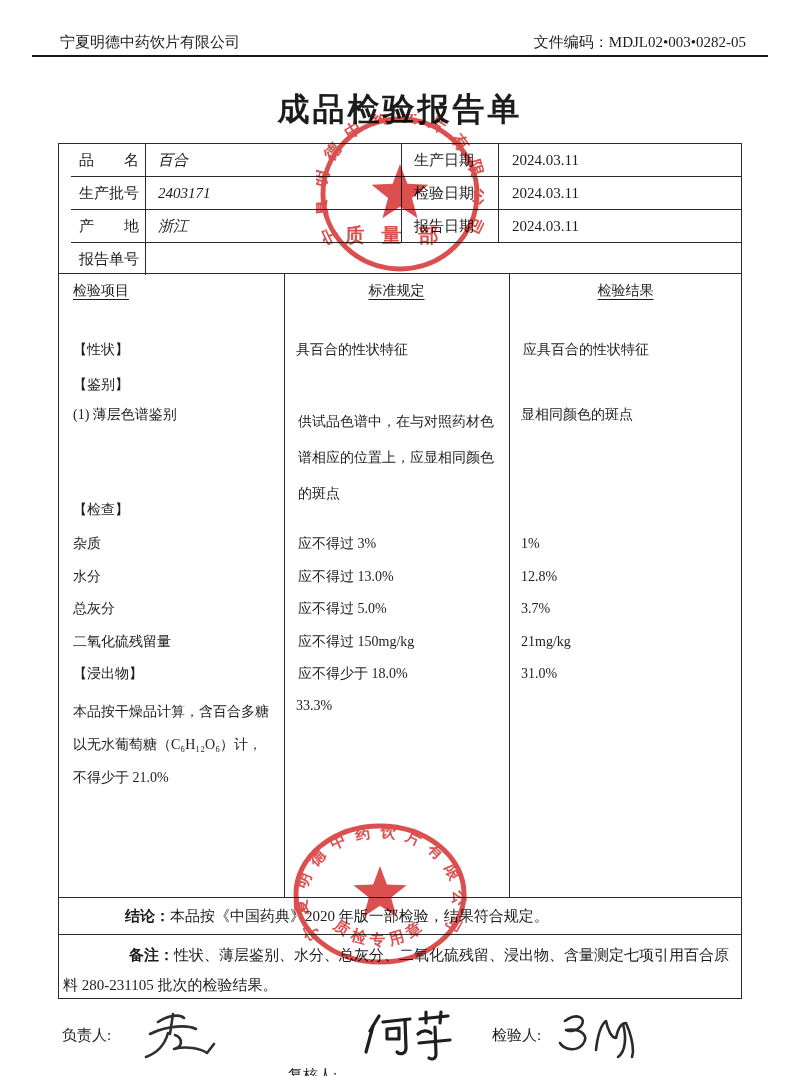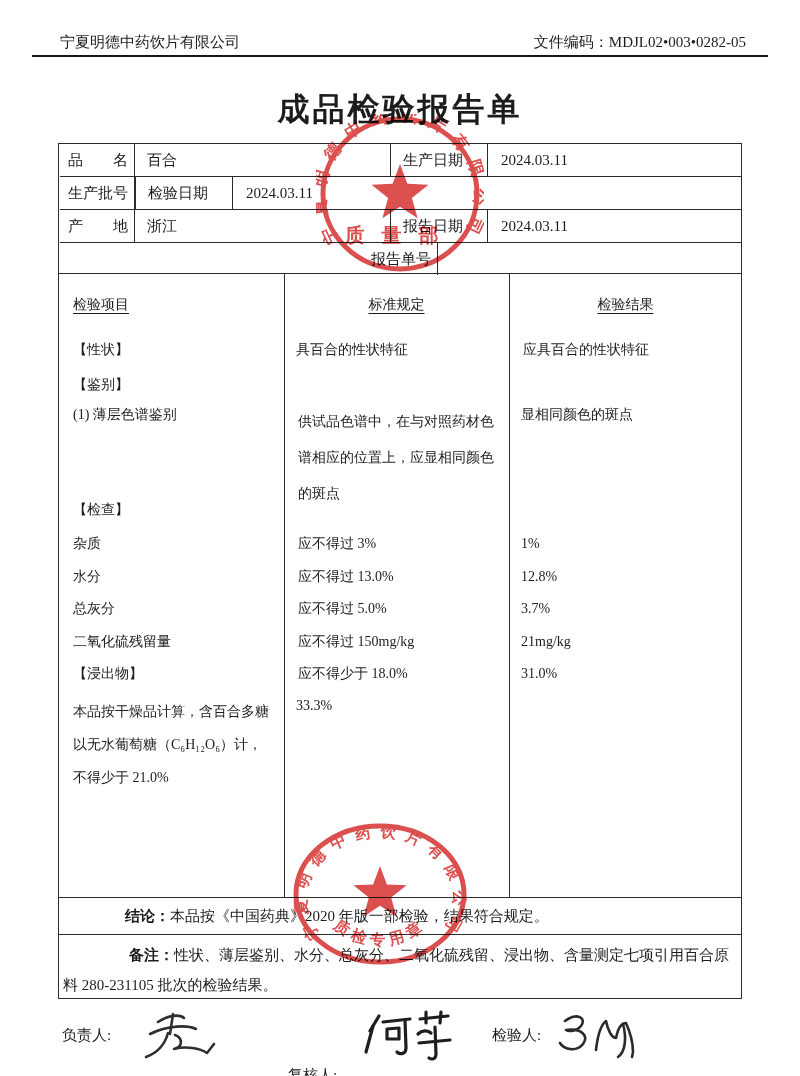--- a/index.html
+++ b/index.html
@@ -28,42 +28,42 @@
   }
 
   
   .box {
     position:absolute; left:58px; width:684px;
     border:1px solid #2b2b2b; background:transparent;
   }
 
   
   .info-table { top:143px; height:131px; }
-  .info-row { position:absolute; left:1px; right:0; height:33px; display:flex; align-items:center; }
+  .info-row { position:absolute; left:12px; right:0; height:33px; display:flex; align-items:center; }
   .info-row.r0 { top:0; }
   .info-row.r1 { top:32px; border-top:1px solid #2b2b2b; }
   .info-row.r2 { top:65px; border-top:1px solid #2b2b2b; }
-  .info-row.r3 { top:98px; border-top:1px solid #2b2b2b;flex-direction:column; }
+  .info-row.r3 { top:98px; border-top:1px solid #2b2b2b; }
   .ic { height:100%; display:flex; align-items:center; font-size:15px; white-space:pre; }
   .ic.label  { width:75px;  padding-left:8px;  border-right:1px solid #2b2b2b; }
-  .ic.value  { width:255px; padding-left:12px; }
+  .ic.value  { width:255px; padding-left:12px;font-style:italic; }
   .ic.label2 { width:97px;  padding-left:12px; border-left:1px solid #2b2b2b; }
   .ic.value2 { flex:1;      padding-left:13px; border-left:1px solid #2b2b2b; }
   .ic.value-wide { flex:1; padding-left:14px; }
 
   
   .main-table { top:273px; height:625px; font-size:14px; }
   .vline { position:absolute; top:0; bottom:0; width:0; border-left:1px solid #2b2b2b; }
   .vline.v1 { left:225px; }
   .vline.v2 { left:450px; }
   .m-row { position:absolute; left:0; right:0; display:grid; grid-template-columns:225px 225px 233px; }
   .m-cell { padding-left:14px; padding-right:8px; line-height:21px; }
   .m-cell.res { padding-left:12px; }
   .m-cell.multi { line-height:36px; }
-  .m-head { top:20px; }
+  .m-head { top:6px; }
   .m-head .m-cell { padding:0; }
   .m-head .h { text-decoration:underline; text-underline-offset:4px; }
   .m-head .c0 { padding-left:14px; }
   .m-head .c1, .m-head .c2 { text-align:center; }
 
   
   .conclusion-box { top:897px; height:38px; display:flex; align-items:center; font-size:15px; padding-left:30px; }
   .remark-box { top:934px; height:65px; font-size:15px; }
   .remark-box p { padding:5px 10px 0 4px; text-indent:30px; line-height:30px; }
   .b { font-weight:bold;margin-left:36px; }
@@ -95,20 +95,21 @@
 
 <div class="box info-table">
   <div class="info-row r0">
     <div class="ic label">品　　名</div>
     <div class="ic value">百合</div>
     <div class="ic label2">生产日期</div>
     <div class="ic value2">2024.03.11</div>
   </div>
   <div class="info-row r1">
     <div class="ic label">生产批号</div>
+    <div class="ic value">2403171</div>
     <div class="ic label2">检验日期</div>
     <div class="ic value2">2024.03.11</div>
   </div>
   <div class="info-row r2">
     <div class="ic label">产　　地</div>
     <div class="ic value">浙江</div>
     <div class="ic label2">报告日期</div>
     <div class="ic value2">2024.03.11</div>
   </div>
   <div class="info-row r3">

